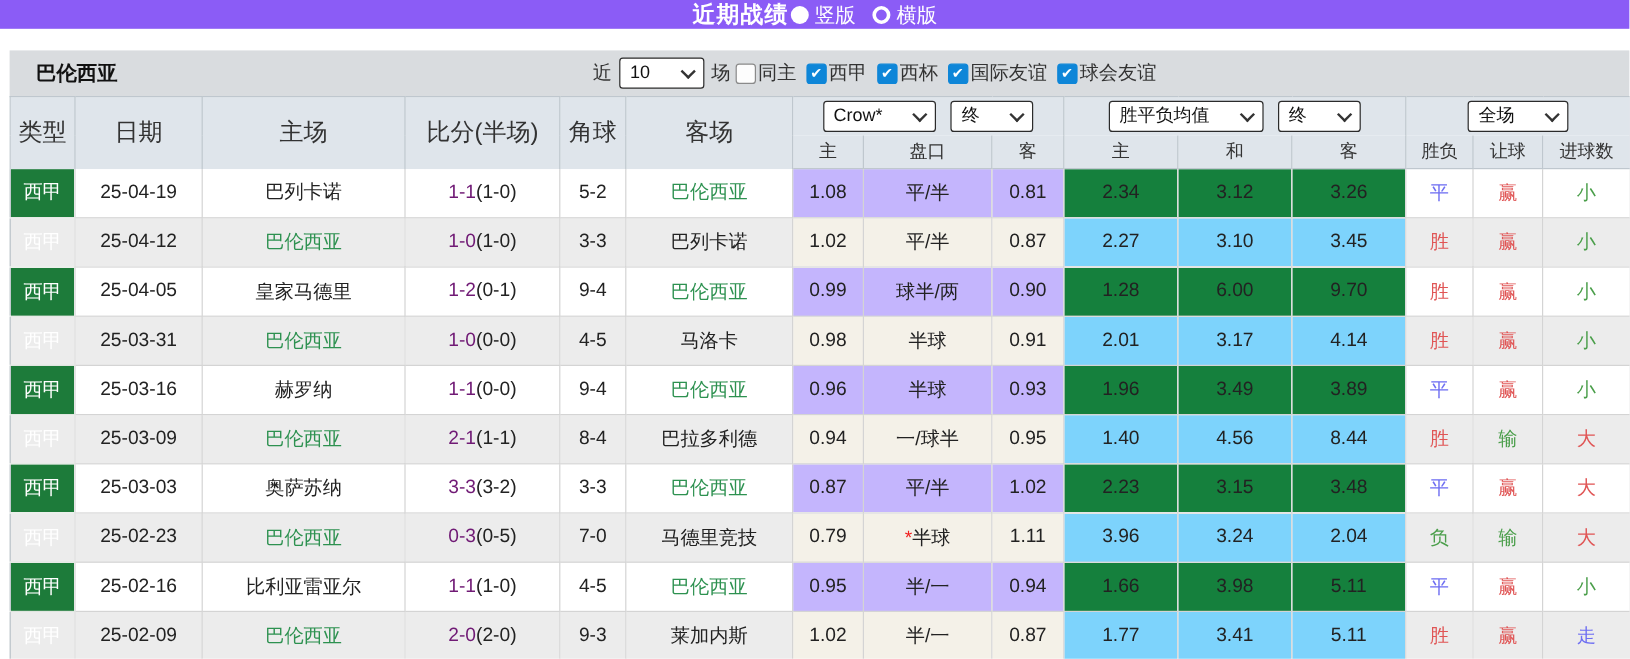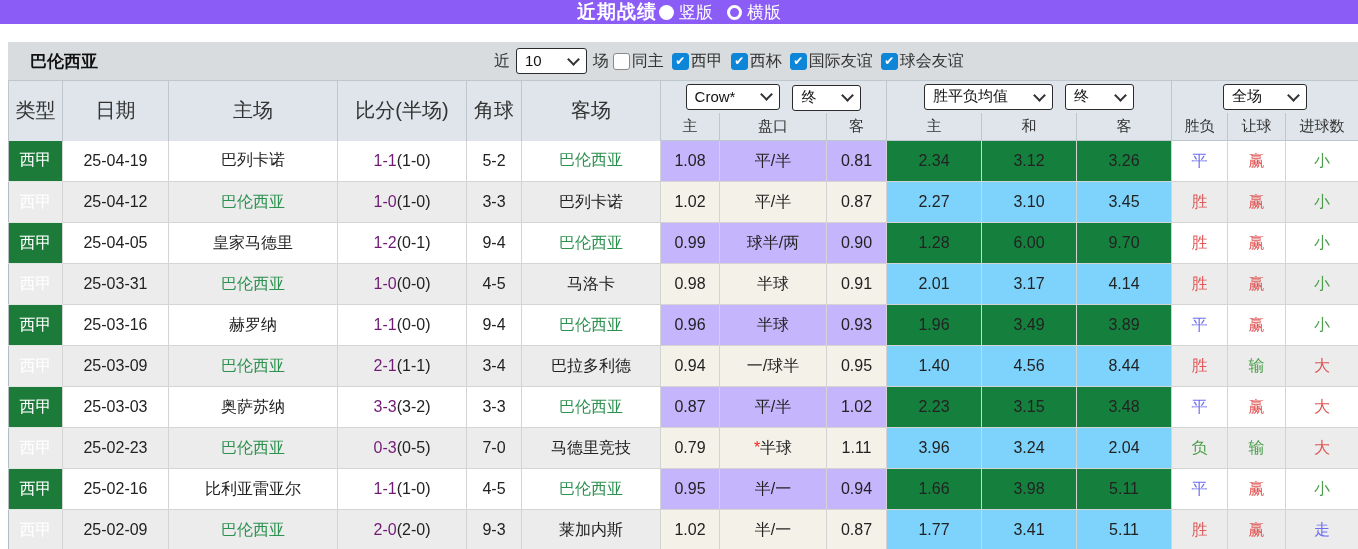--- a/index.html
+++ b/index.html
@@ -262,21 +262,21 @@
           <td class="euro">3.89</td>
           <td class="c-blue">平</td>
           <td class="c-red">赢</td>
           <td class="c-green">小</td>
         </tr>
         <tr class="even">
           <td class="type">西甲</td>
           <td>25-03-09</td>
           <td class="t-green">巴伦西亚</td>
           <td><span class="score-main">2-1</span><span class="score-half">(1-1)</span></td>
-          <td>3-4</td>
+          <td>8-4</td>
           <td>巴拉多利德</td>
           <td class="crow">0.94</td>
           <td class="crow"><span>一/球半</span></td>
           <td class="crow">0.95</td>
           <td class="euro">1.40</td>
           <td class="euro">4.56</td>
           <td class="euro">8.44</td>
           <td class="c-red">胜</td>
           <td class="c-green">输</td>
           <td class="c-red">大</td>

